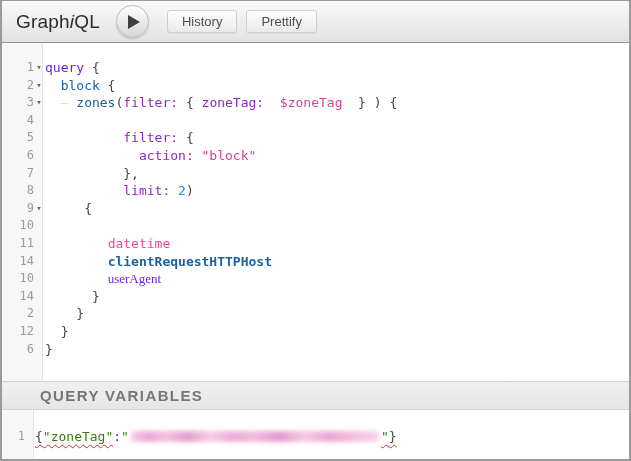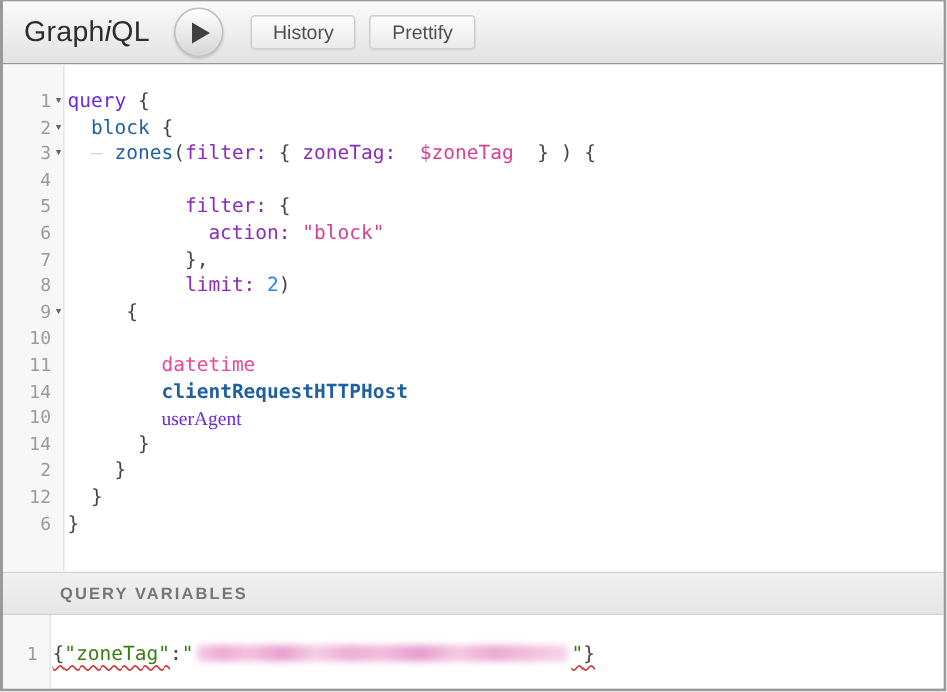--- a/index.html
+++ b/index.html
@@ -60,21 +60,21 @@
   #query-editor { height:338px; }
   #vars-editor  { height:49px; }
 
   
   .vars-bar {
     height:29px; background:linear-gradient(#f0f0f0,#e6e6e6);
     border-top:1px solid #d2d2d2; border-bottom:1px solid #d2d2d2;
     display:flex; align-items:center; padding-left:38px; cursor:pointer;
   }
   .vars-title {
-    font-size:11px; font-weight:bold; letter-spacing:1.4px; color:#767676;
+    font-size:15px; font-weight:bold; letter-spacing:1.4px; color:#767676;
   }
 
   
   .sq {
     text-decoration:underline wavy #d22f2f;
     text-decoration-thickness:1px; text-underline-offset:3px;
   }
 
   
   .redacted {

